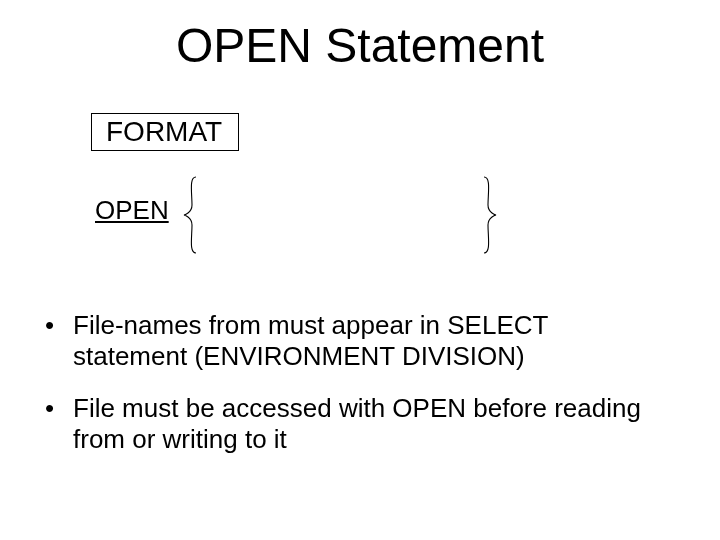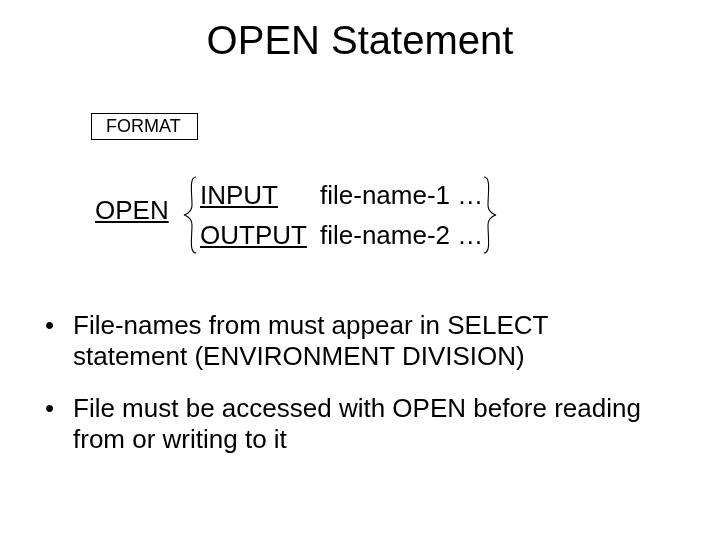--- a/index.html
+++ b/index.html
@@ -15,30 +15,30 @@
     position: relative;
     width: 720px;
     height: 540px;
   }
   .title {
     position: absolute;
     top: 18px;
     left: 0;
     width: 720px;
     text-align: center;
-    font-size: 40px;
+    font-size: 48px;
     font-weight: 400;
   }
   .format-box {
     position: absolute;
     top: 113px;
     left: 91px;
     border: 1px solid #000;
     padding: 2px 16px 2px 14px;
-    font-size: 18px;
+    font-size: 28px;
   }
   .syntax {
     position: absolute;
     top: 175px;
     left: 95px;
     font-size: 26px;
   }
   .syntax-row {
     display: flex;
     align-items: flex-start;
@@ -113,30 +113,20 @@
   <svg class="brace brace-left" viewBox="0 0 18 80">
     <path d="M14 2 C7 2 10 18 10 30 C10 38 2 40 2 40 C2 40 10 42 10 50 C10 62 7 78 14 78"></path>
   </svg>
   <svg class="brace brace-right" viewBox="0 0 18 80">
     <path d="M4 2 C11 2 8 18 8 30 C8 38 16 40 16 40 C16 40 8 42 8 50 C8 62 11 78 4 78"></path>
   </svg>
 
   <div class="syntax">
     <div class="syntax-row">
       <div class="syntax-open">OPEN</div>
-      <div class="syntax-table">
-        <div class="syntax-line">
-          <span class="mode">INPUT</span>
-          <span>file-name-1 …</span>
-        </div>
-        <div class="syntax-line">
-          <span class="mode">OUTPUT</span>
-          <span>file-name-2 …</span>
-        </div>
-      </div>
     </div>
   </div>
 
   <div class="bullets">
     <div class="bullet">
       <div class="dot">•</div>
       <div class="text">File-names from must appear in SELECT statement (ENVIRONMENT DIVISION)</div>
     </div>
     <div class="bullet">
       <div class="dot">•</div>

